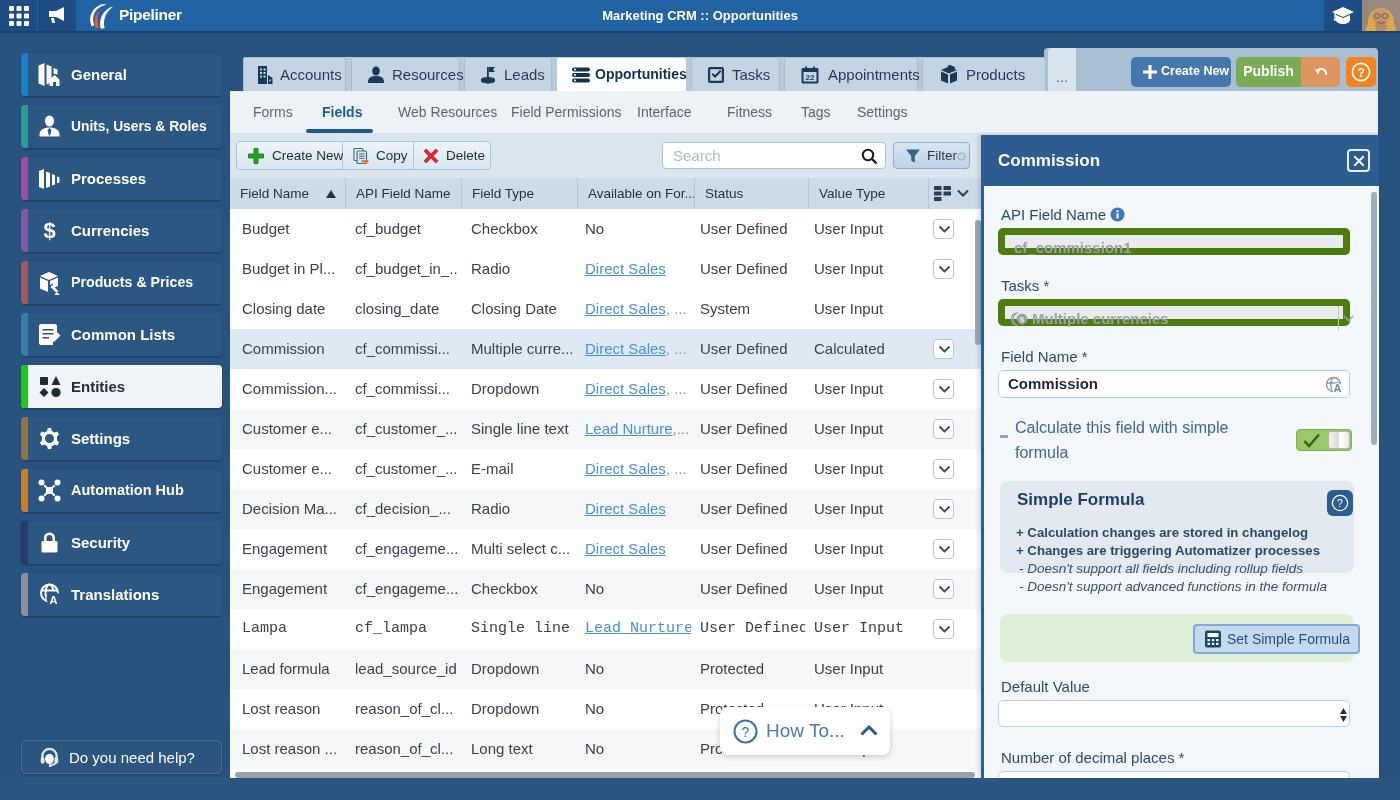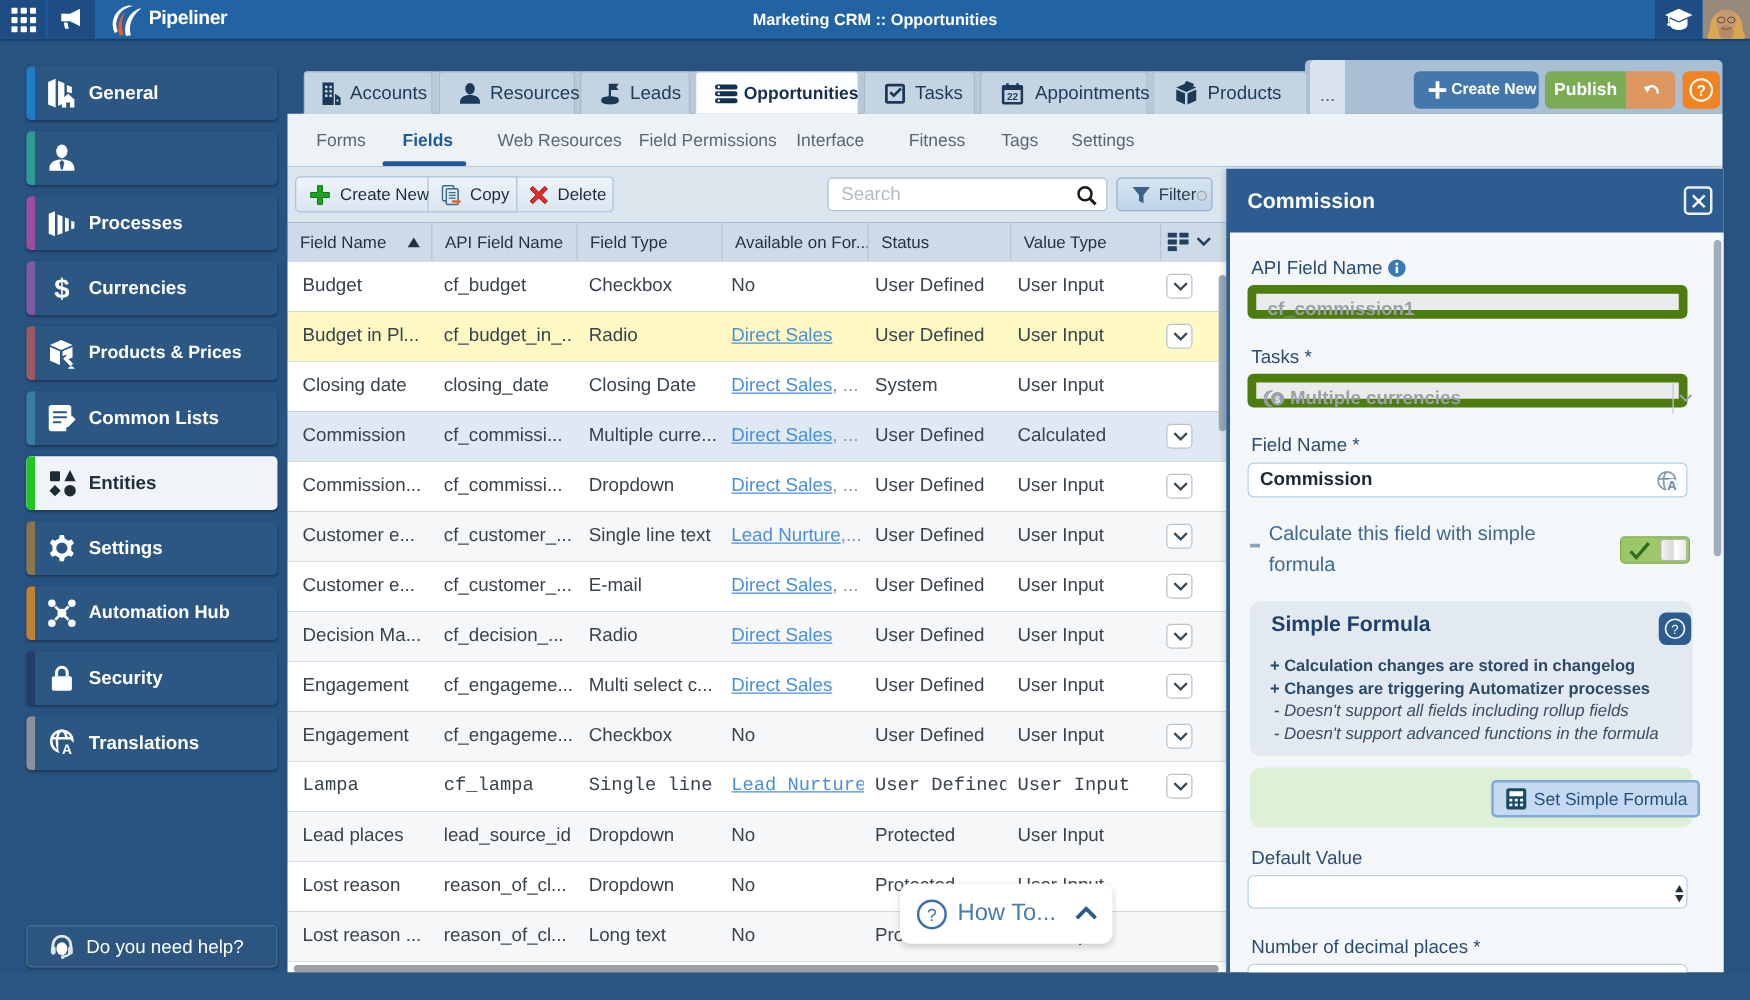--- a/index.html
+++ b/index.html
@@ -51,21 +51,21 @@
 
 #panel { position:absolute; left:981px; top:135px; width:398px; height:643px; background:#f4f7fa; border-left:3px solid #2e5e91; box-shadow:-2px 0 5px rgba(0,0,0,0.16); }
 #phead { position:absolute; left:0; top:0; width:395px; height:51px; background:#2d5c90; }
 #phead .pt { position:absolute; left:14px; top:0; height:51px; line-height:51px; color:#fff; font-size:17px; font-weight:bold; }
 #pclose { position:absolute; left:363px; top:14px; width:23px; height:23px; border:2px solid rgba(255,255,255,0.9); border-radius:4px; }
 .plabel { position:absolute; font-size:15px; color:#2b4c70; white-space:nowrap; }
 .pinput { position:absolute; left:14px; width:352px; height:27px; border-radius:5px; font-size:15px; }
 .pinput.dis { background:#e9ebec; border:7px solid #4d7c0f; color:#9aa1a8; font-weight:bold; }
 .pinput.en { background:#fff; border:1px solid #b7d1e8; }
 
-#sfbox { position:absolute; left:16px; top:346px; width:354px; height:124px; background:#e2e9f1; border-radius:8px; }
+#sfbox { position:absolute; left:16px; top:346px; width:354px; height:92px; background:#e2e9f1; border-radius:8px; }
 #grbox { position:absolute; left:16px; top:479px; width:354px; height:48px; background:#def0d6; border-radius:8px; }
 
 #howto { position:absolute; left:720px; top:707px; width:170px; height:48px; background:#fff; border-radius:8px; box-shadow:0 2px 6px rgba(0,0,0,0.18); }
 
 #footer { position:absolute; left:0; top:778px; width:1400px; height:22px; background:#2b5681; }
 </style>
 </head>
 <body>
 
 <div id="topbar">
@@ -130,20 +130,21 @@
 </div>
 <div class="side-item" style="top:105px">
   <div class="strip" style="background:#2f9a96"></div>
   <svg class="ic" viewBox="0 0 25 25">
       <g fill="#fff">
         <ellipse cx="12.5" cy="7" rx="4.5" ry="5.5"></ellipse>
         <path d="M2.5 21 C2.5 15.5 7 13.5 12.5 13.5 C18 13.5 22.5 15.5 22.5 21 L22.5 22.5 L2.5 22.5 Z"></path>
         <path d="M12.5 14 L10.5 16 L11.8 21.5 L13.2 21.5 L14.5 16 Z" fill="#2d5783"></path>
       </g>
     </svg>
+  <span class="lbl" style="font-size:13.8px">Units, Users &amp; Roles</span>
 </div>
 <div class="side-item" style="top:157px">
   <div class="strip" style="background:#9b4f9e"></div>
   <svg class="ic" viewBox="0 0 25 25">
       <g fill="#fff">
         <path d="M2 5 L7 3 L7 23 L2 21 Z"></path>
         <path d="M9 5.5 L13 7 L13 20.5 L9 22 Z"></path>
         <path d="M15 8 L18 9 L18 18.5 L15 19.5 Z"></path>
         <path d="M20 10.5 L22.5 11.3 L22.5 16.5 L20 17.3 Z"></path>
       </g>
@@ -422,21 +423,21 @@
       <span class="tcell" style="left:241px;width:103px;">Checkbox</span>
       <span class="tcell" style="left:355px;width:106px;">No</span>
       <span class="tcell" style="left:470px;width:105px;">User Defined</span>
       <span class="tcell" style="left:584px;width:110px;">User Input</span>
       <span class="chev">
         <svg width="13" height="9" viewBox="0 0 13 9">
           <path fill="none" stroke="#3a4a58" stroke-width="1.8" d="M1.5 1.5 L6.5 6.5 L11.5 1.5"></path>
         </svg>
       </span>
     </div>
-<div class="trow" style="top:249px;background:#fef9c3;">
+<div class="trow" style="top:249px;background:#ffffff;">
       <span class="tcell" style="left:12px;width:100px;">Budget in Pl...</span>
       <span class="tcell" style="left:125px;width:103px;">cf_budget_in_...</span>
       <span class="tcell" style="left:241px;width:103px;">Radio</span>
       <span class="tcell" style="left:355px;width:106px;"><a class="lnk">Direct Sales</a></span>
       <span class="tcell" style="left:470px;width:105px;">User Defined</span>
       <span class="tcell" style="left:584px;width:110px;">User Input</span>
       <span class="chev">
         <svg width="13" height="9" viewBox="0 0 13 9">
           <path fill="none" stroke="#3a4a58" stroke-width="1.8" d="M1.5 1.5 L6.5 6.5 L11.5 1.5"></path>
         </svg>
@@ -548,21 +549,21 @@
       <span class="tcell" style="left:355px;width:106px;"><a class="lnk">Lead Nurture</a><span class="dots">,...</span></span>
       <span class="tcell" style="left:470px;width:105px;">User Defined</span>
       <span class="tcell" style="left:584px;width:110px;">User Input</span>
       <span class="chev">
         <svg width="13" height="9" viewBox="0 0 13 9">
           <path fill="none" stroke="#3a4a58" stroke-width="1.8" d="M1.5 1.5 L6.5 6.5 L11.5 1.5"></path>
         </svg>
       </span>
     </div>
 <div class="trow" style="top:649px;background:#f5f7f9;">
-      <span class="tcell" style="left:12px;width:100px;">Lead places</span>
+      <span class="tcell" style="left:12px;width:100px;">Lead formula</span>
       <span class="tcell" style="left:125px;width:103px;">lead_source_id</span>
       <span class="tcell" style="left:241px;width:103px;">Dropdown</span>
       <span class="tcell" style="left:355px;width:106px;">No</span>
       <span class="tcell" style="left:470px;width:105px;">Protected</span>
       <span class="tcell" style="left:584px;width:110px;">User Input</span>
     </div>
 <div class="trow" style="top:689px;background:#ffffff;">
       <span class="tcell" style="left:12px;width:100px;">Lost reason</span>
       <span class="tcell" style="left:125px;width:103px;">reason_of_cl...</span>
       <span class="tcell" style="left:241px;width:103px;">Dropdown</span>

